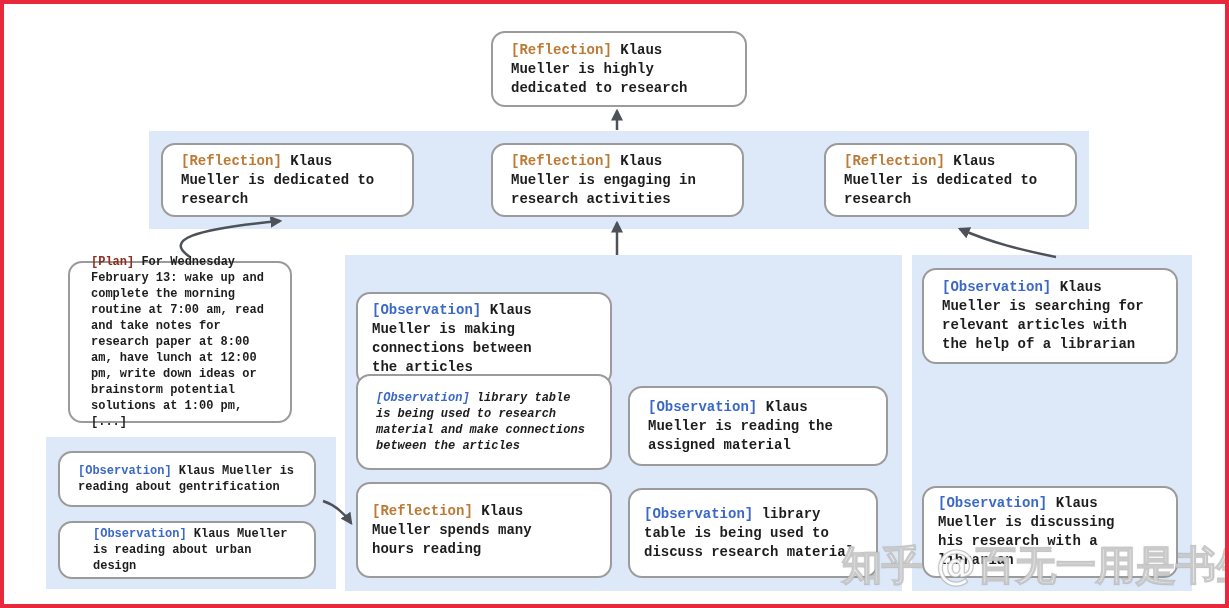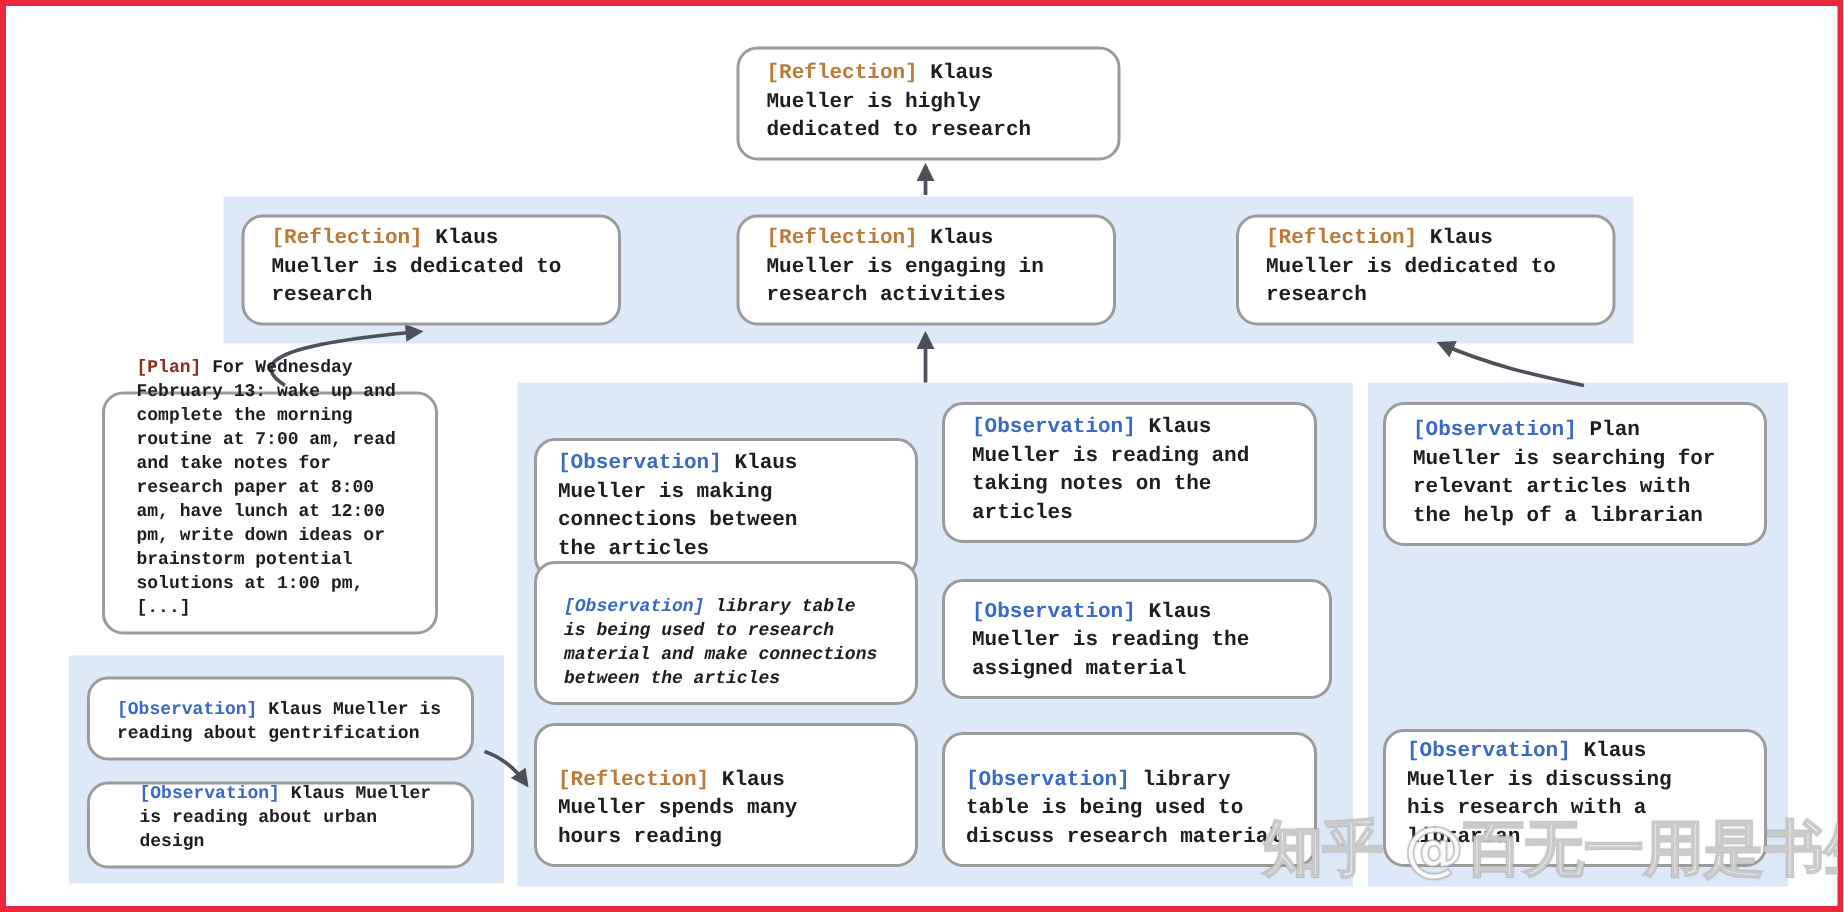--- a/index.html
+++ b/index.html
@@ -7,21 +7,21 @@
   *{box-sizing:border-box;}
   #canvas{
     position:relative;width:1229px;height:608px;background:#ffffff;
     border:4px solid var(--frame,#e8293c);overflow:hidden;
     font-family:"Liberation Mono","DejaVu Sans Mono",monospace;
   }
   .band{position:absolute;background:var(--band,#dde9f8);}
   .node{
     position:absolute;background:#ffffff;
     border:2px solid var(--box_border,#9b9b9b);
-    border-radius:14px;display:flex;align-items:flex-end;
+    border-radius:14px;display:flex;align-items:center;
     padding:8px 18px;
   }
   .node-text{
     font-weight:bold;font-size:14px;line-height:19px;
     color:var(--text,#1d1d1f);
   }
   .sm .node-text{font-size:12px;line-height:16px;}
   .t-ref{color:var(--reflection_tag,#bd7a35);}
   .t-obs{color:var(--observation_tag,#3a68c6);}
   .t-plan{color:var(--plan_tag,#8e2c1d);}
@@ -88,32 +88,29 @@
   <div class="node" style="left:352px;top:264px;width:256px;height:94px;padding:8px 46px 8px 14px;margin-top:24px;">
     <div class="node-text"><span class="t-obs">[Observation]</span> <span>Klaus Mueller is making connections between the articles</span></div>
   </div>
   <div class="node sm" style="left:352px;top:370px;width:256px;height:96px;font-style:italic;">
     <div class="node-text"><span class="t-obs">[Observation]</span> <span>library table is being used to research material and make connections between the articles</span></div>
   </div>
   <div class="node" style="left:352px;top:478px;width:256px;height:96px;padding:8px 30px 8px 14px;">
     <div class="node-text"><span class="t-ref">[Reflection]</span> <span>Klaus Mueller spends many hours reading</span></div>
   </div>
 
-  <div class="node" style="left:624px;top:264px;width:250px;height:94px;">
-    <div class="node-text"><span class="t-obs">[Observation]</span> <span>Klaus Mueller is reading and taking notes on the articles</span></div>
-  </div>
   <div class="node" style="left:624px;top:382px;width:260px;height:80px;">
     <div class="node-text"><span class="t-obs">[Observation]</span> <span>Klaus Mueller is reading the assigned material</span></div>
   </div>
   <div class="node" style="left:624px;top:484px;width:250px;height:90px;padding:8px 14px;">
     <div class="node-text"><span class="t-obs">[Observation]</span> <span>library table is being used to discuss research material</span></div>
   </div>
 
   <div class="node" style="left:918px;top:264px;width:256px;height:96px;">
-    <div class="node-text"><span class="t-obs">[Observation]</span> <span>Plan Mueller is searching for relevant articles with the help of a librarian</span></div>
+    <div class="node-text"><span class="t-obs">[Observation]</span> <span>Klaus Mueller is searching for relevant articles with the help of a librarian</span></div>
   </div>
   <div class="node" style="left:918px;top:482px;width:256px;height:92px;padding:8px 34px 8px 14px;">
     <div class="node-text"><span class="t-obs">[Observation]</span> <span>Klaus Mueller is discussing his research with a librarian</span></div>
   </div>
 
   <div class="watermark">知乎 @百无一用是书生</div>
 
 </div>
 
 </body></html>

